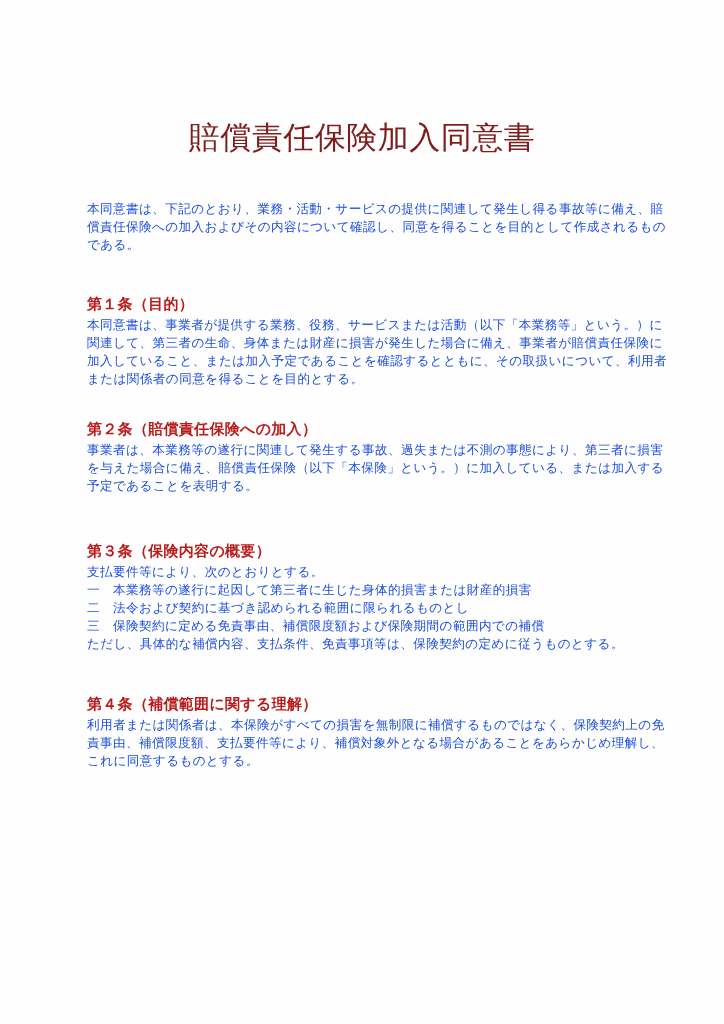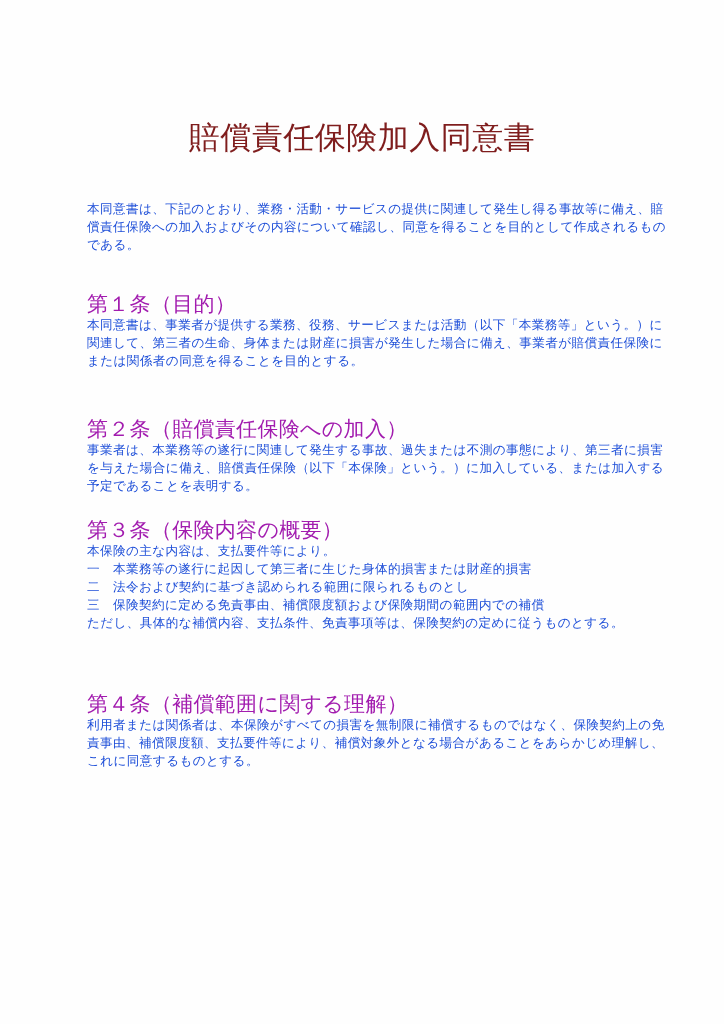--- a/index.html
+++ b/index.html
@@ -43,65 +43,66 @@
     .line {
       display: block;
       font-size: 12.6px;
       line-height: 18px;
       white-space: nowrap;
       color: #1d4ed8;
       letter-spacing: 0.4px;
     }
     .heading {
       display: block;
-      font-size: 21px;
-      font-weight: normal;
+      font-size: 15px;
+      font-weight: bold;
       line-height: 24px;
       white-space: nowrap;
-      color: #a21caf;
+      color: #b91c1c;
       margin: 0;
       letter-spacing: 0.3px;
     }
     .intro { top: 200px; }
     .art1 { top: 292px; }
     .art2 { top: 417px; }
-    .art3 { top: 518px; }
+    .art3 { top: 539px; }
     .art4 { top: 692px; }
     .art5 { top: 808px; }
   </style>
 </head>
 <body>
 
 <div class="page">
 
   <h1 class="title">賠償責任保険加入同意書</h1>
 
   <div class="block intro">
     <span class="line">本同意書は、下記のとおり、業務・活動・サービスの提供に関連して発生し得る事故等に備え、賠</span>
     <span class="line">償責任保険への加入およびその内容について確認し、同意を得ることを目的として作成されるもの</span>
     <span class="line">である。</span>
   </div>
 
   <div class="block art1">
     <h2 class="heading">第１条（目的）</h2>
     <span class="line">本同意書は、事業者が提供する業務、役務、サービスまたは活動（以下「本業務等」という。）に</span>
     <span class="line">関連して、第三者の生命、身体または財産に損害が発生した場合に備え、事業者が賠償責任保険に</span>
+    <span class="line">加入していること、または加入予定であることを確認するとともに、その取扱いについて、利用者</span>
     <span class="line">または関係者の同意を得ることを目的とする。</span>
   </div>
 
   <div class="block art2">
     <h2 class="heading">第２条（賠償責任保険への加入）</h2>
     <span class="line">事業者は、本業務等の遂行に関連して発生する事故、過失または不測の事態により、第三者に損害</span>
     <span class="line">を与えた場合に備え、賠償責任保険（以下「本保険」という。）に加入している、または加入する</span>
     <span class="line">予定であることを表明する。</span>
   </div>
 
   <div class="block art3">
     <h2 class="heading">第３条（保険内容の概要）</h2>
-    <span class="line">本保険の主な内容は、支払要件等により。</span>
+    <span class="line">支払要件等により、次のとおりとする。</span>
     <span class="line">一　本業務等の遂行に起因して第三者に生じた身体的損害または財産的損害</span>
     <span class="line">二　法令および契約に基づき認められる範囲に限られるものとし</span>
     <span class="line">三　保険契約に定める免責事由、補償限度額および保険期間の範囲内での補償</span>
     <span class="line">ただし、具体的な補償内容、支払条件、免責事項等は、保険契約の定めに従うものとする。</span>
   </div>
 
   <div class="block art4">
     <h2 class="heading">第４条（補償範囲に関する理解）</h2>
     <span class="line">利用者または関係者は、本保険がすべての損害を無制限に補償するものではなく、保険契約上の免</span>
     <span class="line">責事由、補償限度額、支払要件等により、補償対象外となる場合があることをあらかじめ理解し、</span>

